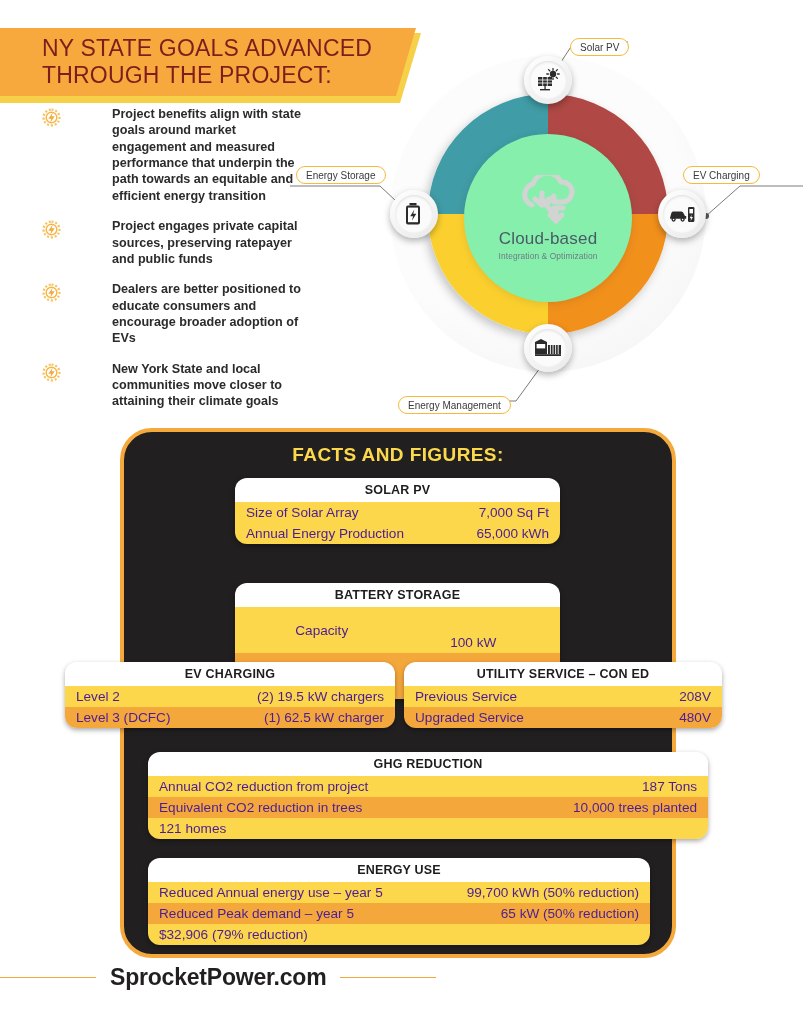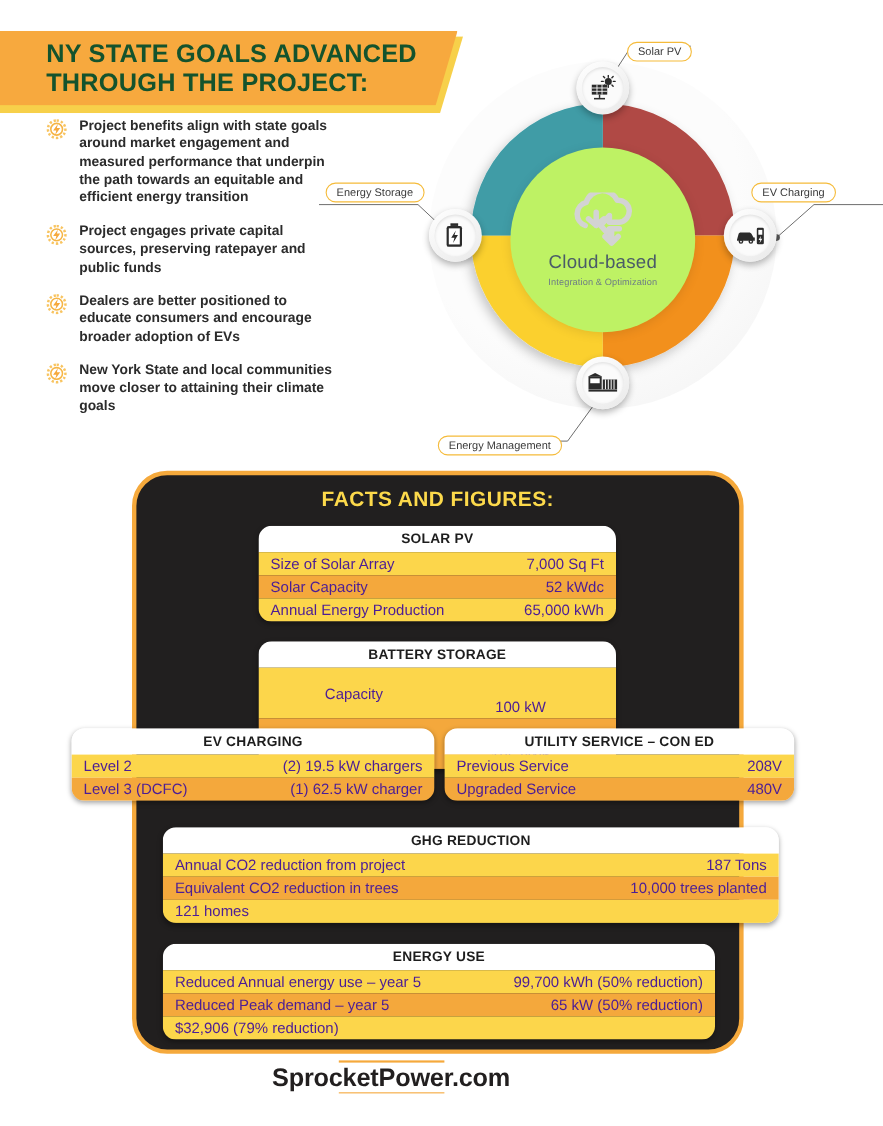--- a/index.html
+++ b/index.html
@@ -18,54 +18,54 @@
     background: #f7d04a;
     clip-path: polygon(0 0, 421px 0, 400px 70px, 0 70px);
   }
   .banner {
     position: absolute; left: 0; top: 0; width: 416px; height: 68px;
     background: #f7a93e;
     clip-path: polygon(0 0, 416px 0, 396px 68px, 0 68px);
     display: flex; align-items: center;
   }
   .banner-title {
-    color: #14532d;
+    color: #7f1d1d;
     font-size: 23px;
-    font-weight: bold;
+    font-weight: normal;
     line-height: 1.18;
     letter-spacing: 0.2px;
     padding-left: 42px;
     white-space: pre-line;
     text-transform: uppercase;
   }
 
   
   .bullets { position: absolute; left: 42px; top: 106px; width: 268px; }
-  .bullet { display: flex; margin-bottom: 14px; }
+  .bullet { display: flex; margin-bottom: 14px; gap: 40px; }
   .bullet-icon { width: 30px; flex: 0 0 30px; padding-top: 2px; }
   .bullet-icon svg { display: block; }
   .bullet-text {
     font-size: 12.6px;
     font-weight: bold;
     color: #2b2b2b;
     line-height: 1.3;
   }
 
   
   .diagram { position: absolute; left: 378px; top: 48px; width: 340px; height: 340px; }
   .diag-halo {
     position: absolute; left: 12px; top: 8px; width: 316px; height: 316px;
     border-radius: 50%;
     background: radial-gradient(circle at 40% 35%, #fcfcfc 55%, #f1f1f1 100%);
   }
   .ring { position: absolute; left: 36px; top: 32px; width: 268px; height: 268px; }
   .inner-disc {
     position: absolute; left: 50%; top: 50%;
     width: 168px; height: 168px; margin: -84px 0 0 -84px;
-    background: #bef264; border-radius: 50%;
+    background: #86efac; border-radius: 50%;
     box-shadow: 0 2px 10px rgba(0,0,0,0.10);
     display: flex; flex-direction: column;
     align-items: center; justify-content: center;
   }
   .cloud-icon { margin-bottom: 2px; }
   .cloud-title { font-size: 17px; color: #4a5b68; letter-spacing: 0.2px; }
   .cloud-sub { font-size: 8.4px; color: #6d7b86; margin-top: 2px; letter-spacing: 0.1px; }
 
   .node {
     position: absolute; width: 48px; height: 48px; border-radius: 50%;
@@ -139,21 +139,21 @@
   .t-solar   { left: 235px; top: 478px;  width: 325px; }
   .t-battery { left: 235px; top: 583px;  width: 325px; }
   .t-ev      { left: 65px;  top: 662px;  width: 330px; }
   .t-utility { left: 404px; top: 662px;  width: 318px; }
   .t-ghg     { left: 148px; top: 752px;  width: 560px; }
   .t-energy  { left: 148px; top: 858px;  width: 502px; }
 
   
   .footer {
     position: absolute; left: 0; top: 964px; width: 711px;
-    display: flex; align-items: center; justify-content: flex-start; flex-direction: column;
+    display: flex; align-items: center; justify-content: flex-start;
   }
   .footer-line { height: 1.6px; background: #f5a93c; width: 96px; }
   .footer-text {
     font-size: 23px; font-weight: bold; color: #221f1f;
     margin: 0 14px; letter-spacing: -0.2px;
   }
 </style>
 </head>
 <body>
 
@@ -321,24 +321,20 @@
   <div class="facts-title">FACTS AND FIGURES:</div>
 </div>
 
 <div id="tables-root">
     <div class="tbl t-solar">
       <div class="tbl-head">SOLAR PV</div>
       <div class="row c-y">
         <span class="k">Size of Solar Array</span>
         <span class="v">7,000 Sq Ft</span>
       </div>
-      <div class="row c-o">
-        <span class="k">Solar Capacity</span>
-        <span class="v">52 kWdc</span>
-      </div>
       <div class="row c-y">
         <span class="k">Annual Energy Production</span>
         <span class="v">65,000 kWh</span>
       </div>
     </div>
     <div class="tbl t-battery">
       <div class="tbl-head">BATTERY STORAGE</div>
       <div class="row c-y center">
         <span class="k">Capacity</span>
         <span class="v">100 kW</span>

